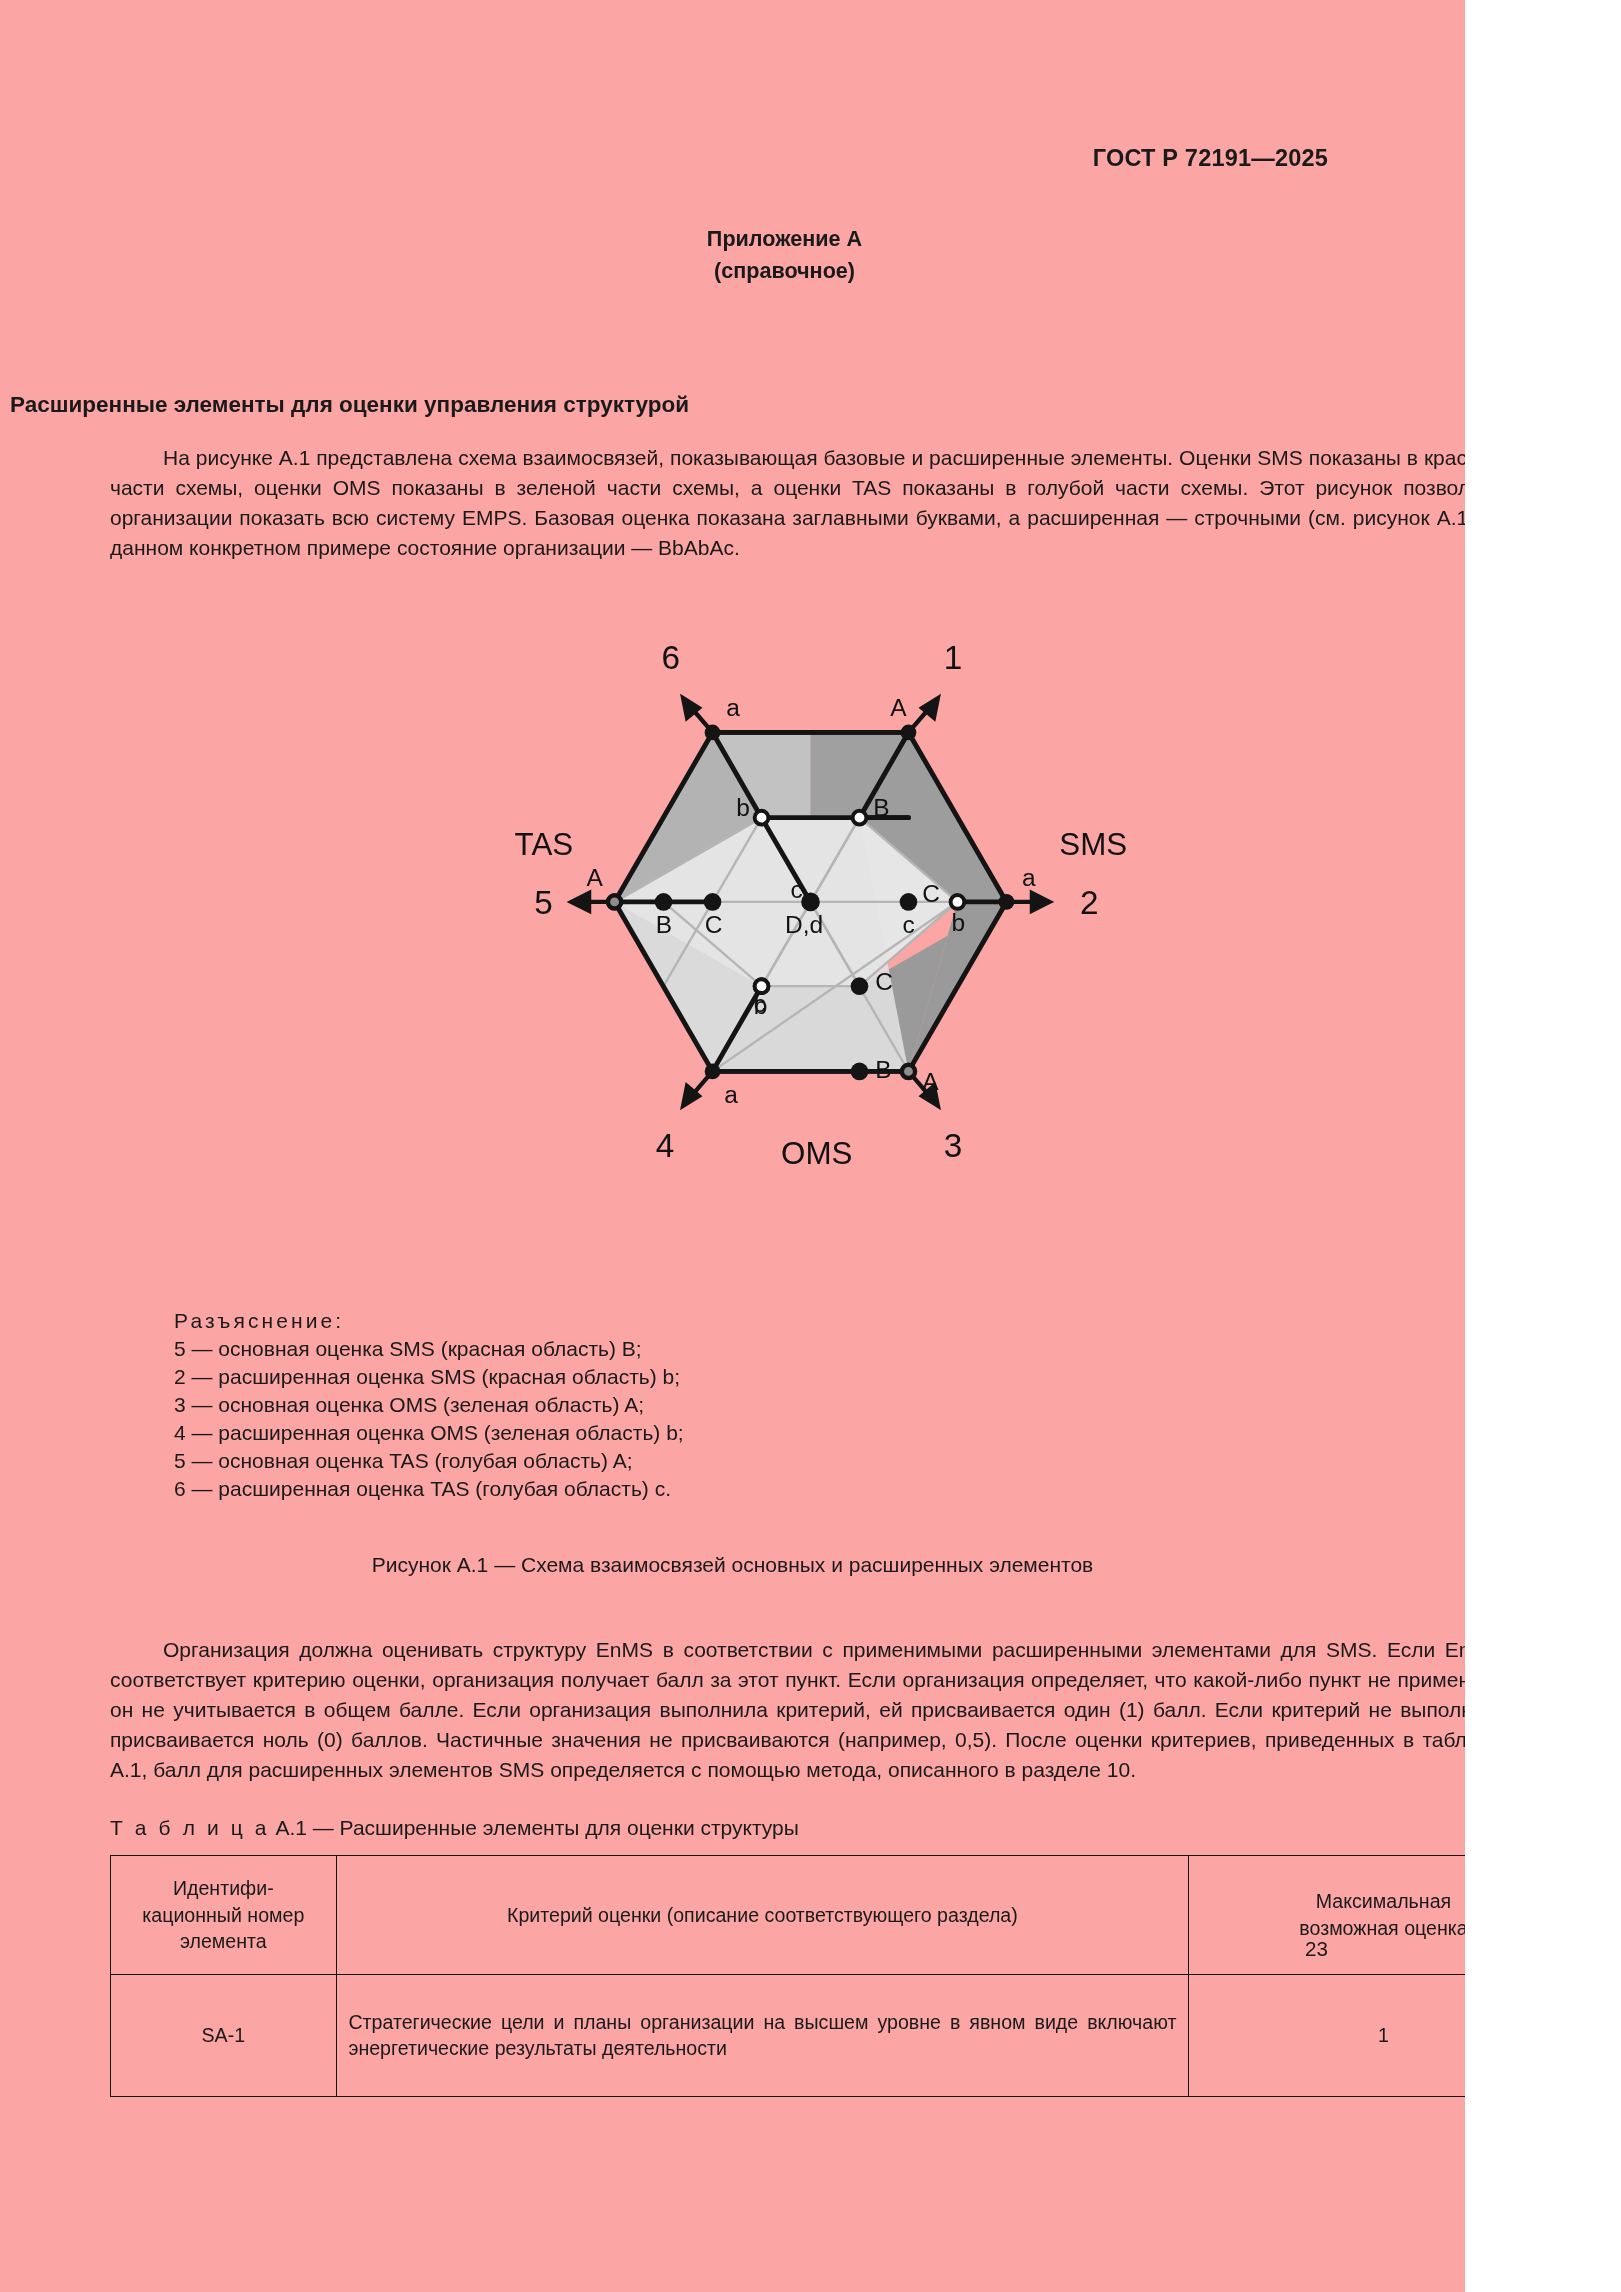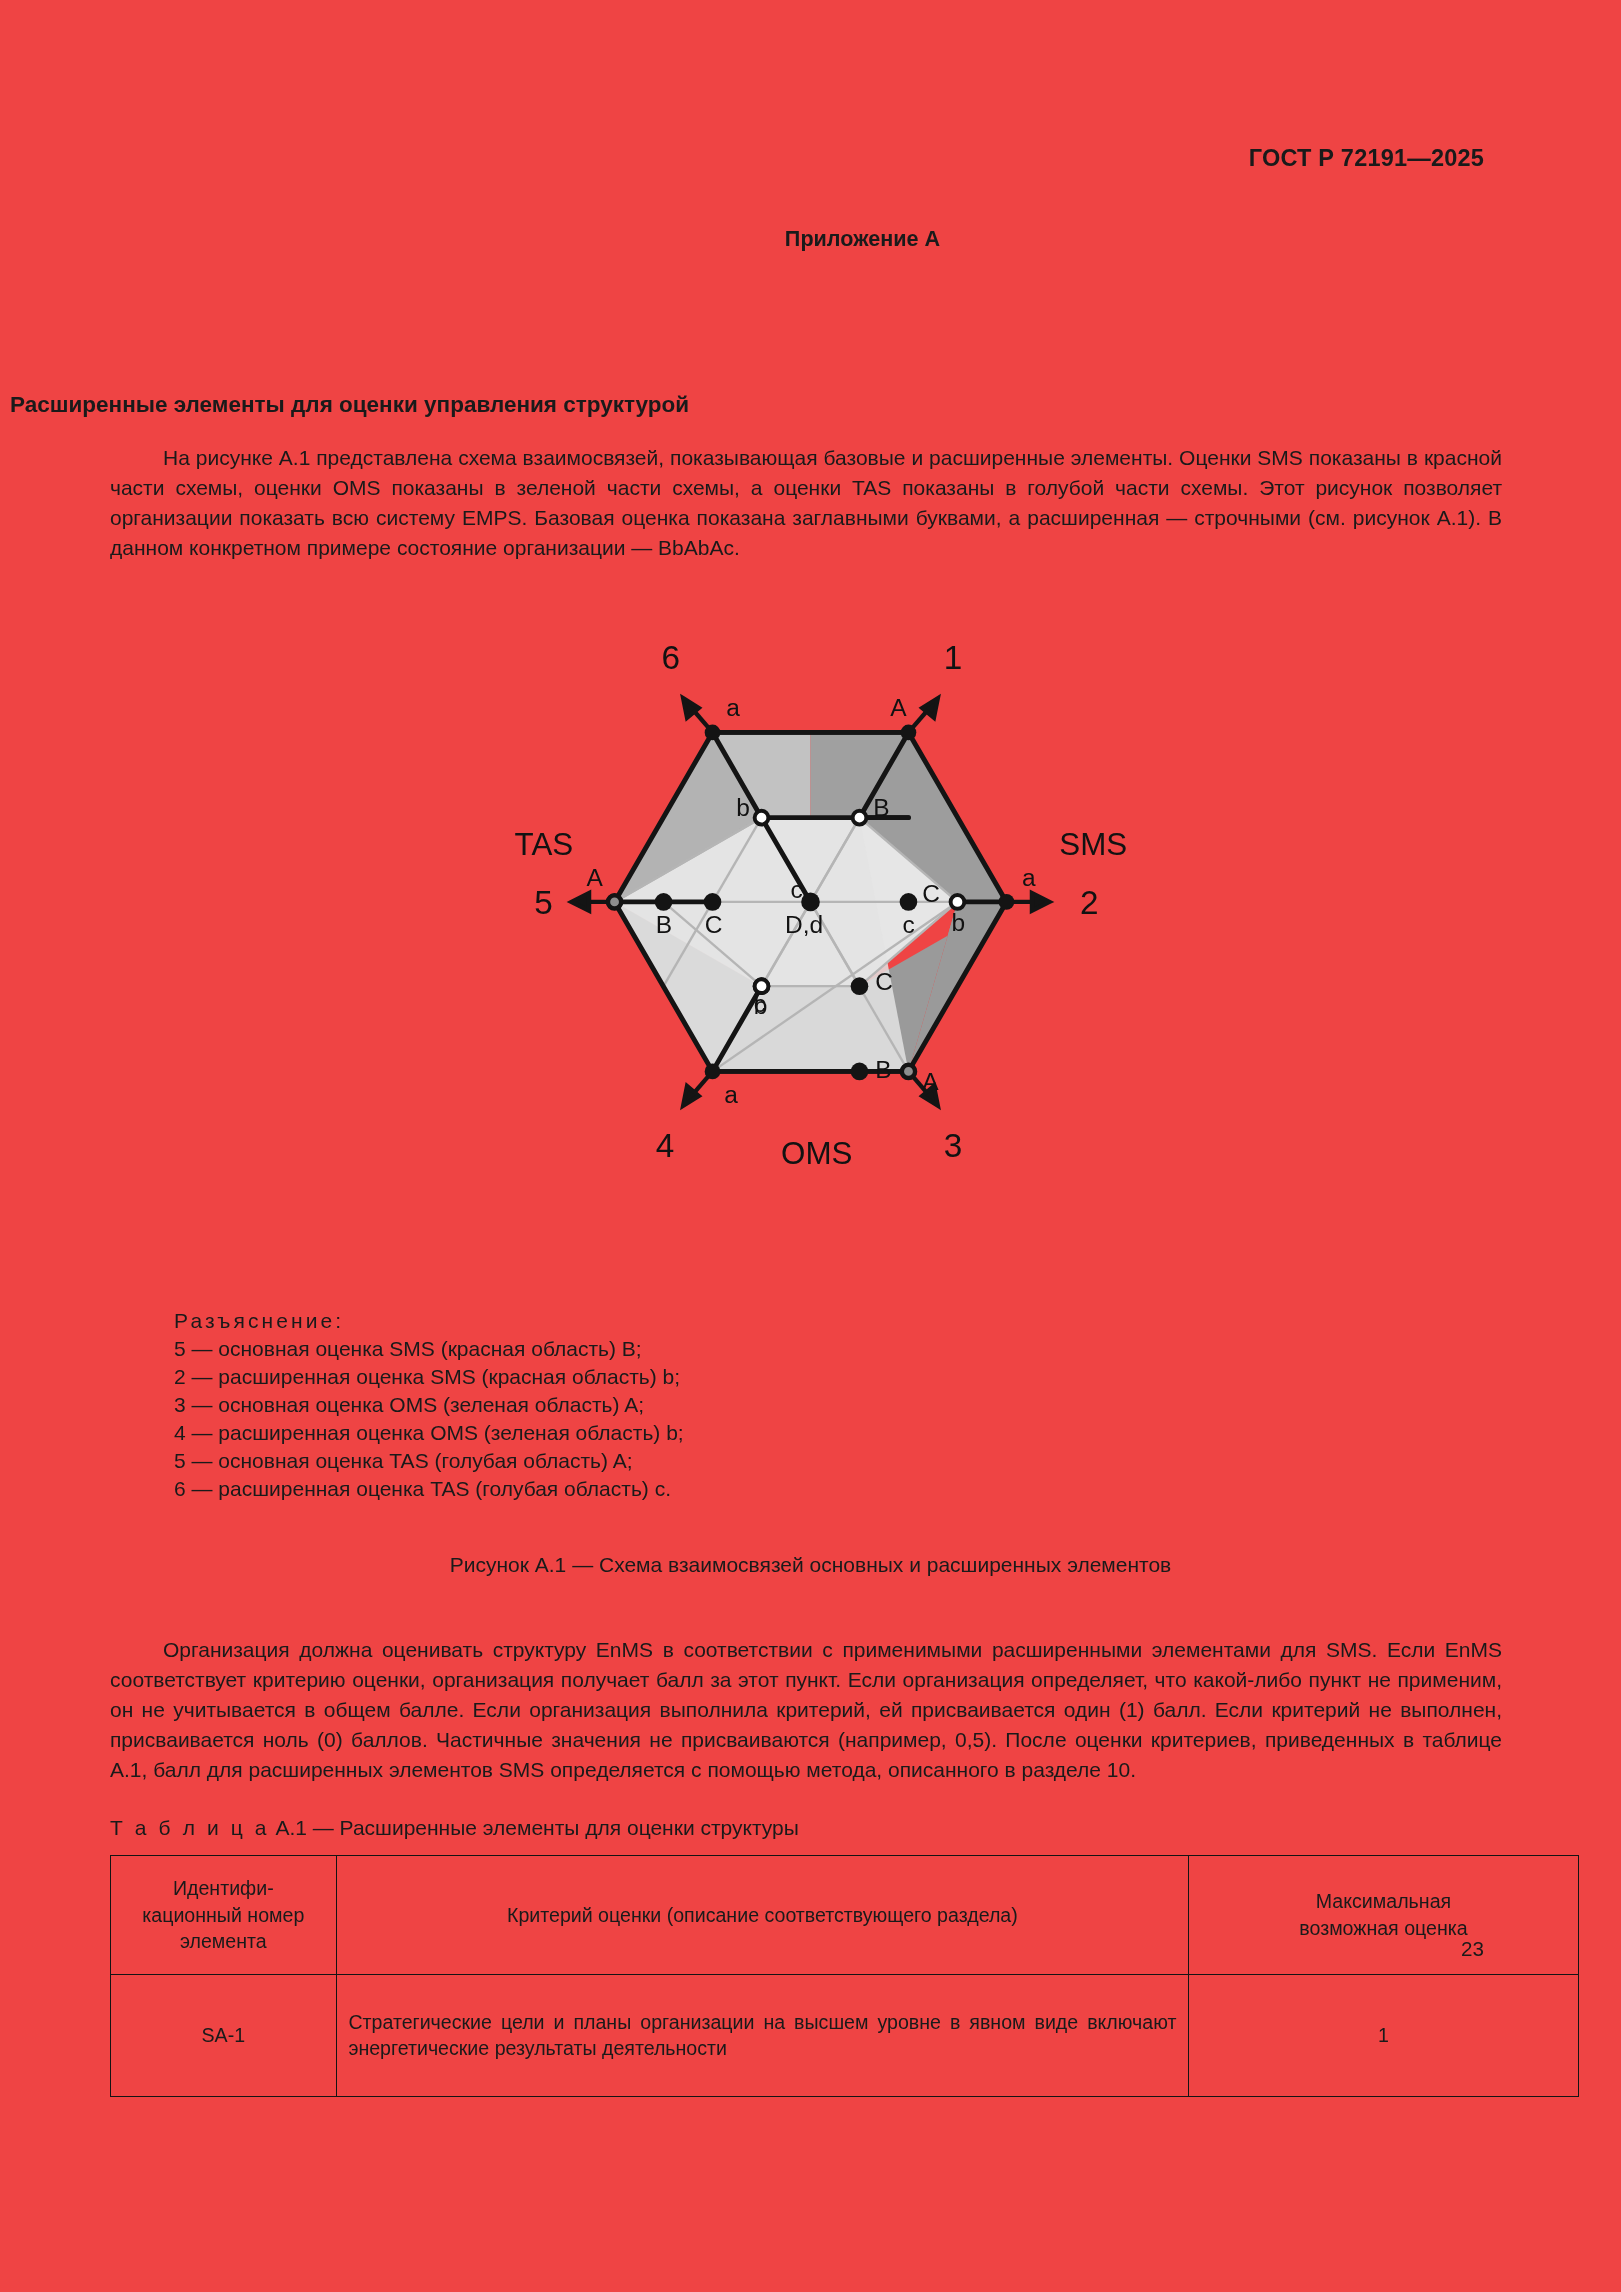--- a/index.html
+++ b/index.html
@@ -6,23 +6,23 @@
     margin: 0;
     padding: 0;
     background: #ffffff;
   }
   body {
     font-family: "Liberation Sans", sans-serif;
     color: #1a1a1a;
   }
   .page {
     position: relative;
-    width: 1621px;
+    width: 1465px;
     height: 2293px;
-    background: #ef4444;
+    background: #fca5a5;
     overflow: hidden;
     box-sizing: border-box;
   }
 
   
   .doc-header {
     position: absolute;
     top: 145px;
     right: 137px;
     font-size: 23.5px;
@@ -154,20 +154,21 @@
 </style>
 </head>
 <body>
 
 <div class="page">
 
   <div class="doc-header">ГОСТ Р 72191—2025</div>
 
   <div class="appendix-block">
     <div>Приложение А</div>
+    <div>(справочное)</div>
   </div>
 
   <div class="section-title">Расширенные элементы для оценки управления структурой</div>
 
   <div class="para" id="intro-para">На рисунке А.1 представлена схема взаимосвязей, показывающая базовые и расширенные элементы. Оценки SMS показаны в красной части схемы, оценки OMS показаны в зеленой части схемы, а оценки TAS показаны в голубой части схемы. Этот рисунок позволяет организации показать всю систему EMPS. Базовая оценка показана заглавными буквами, а расширенная — строчными (см. рисунок А.1). В данном конкретном примере состояние организации — BbAbAc.</div>
 
   <div class="figure-wrap">
     <svg width="745" height="676" viewBox="0 0 760 690">
 
       <g>

